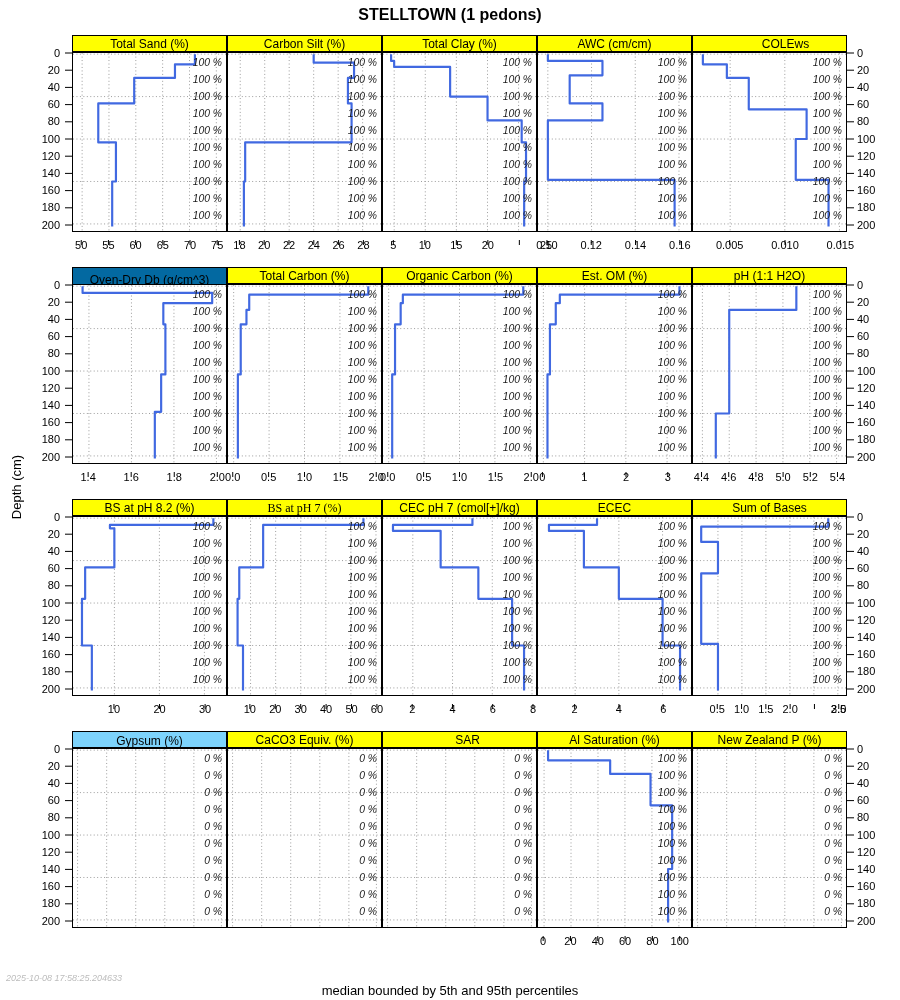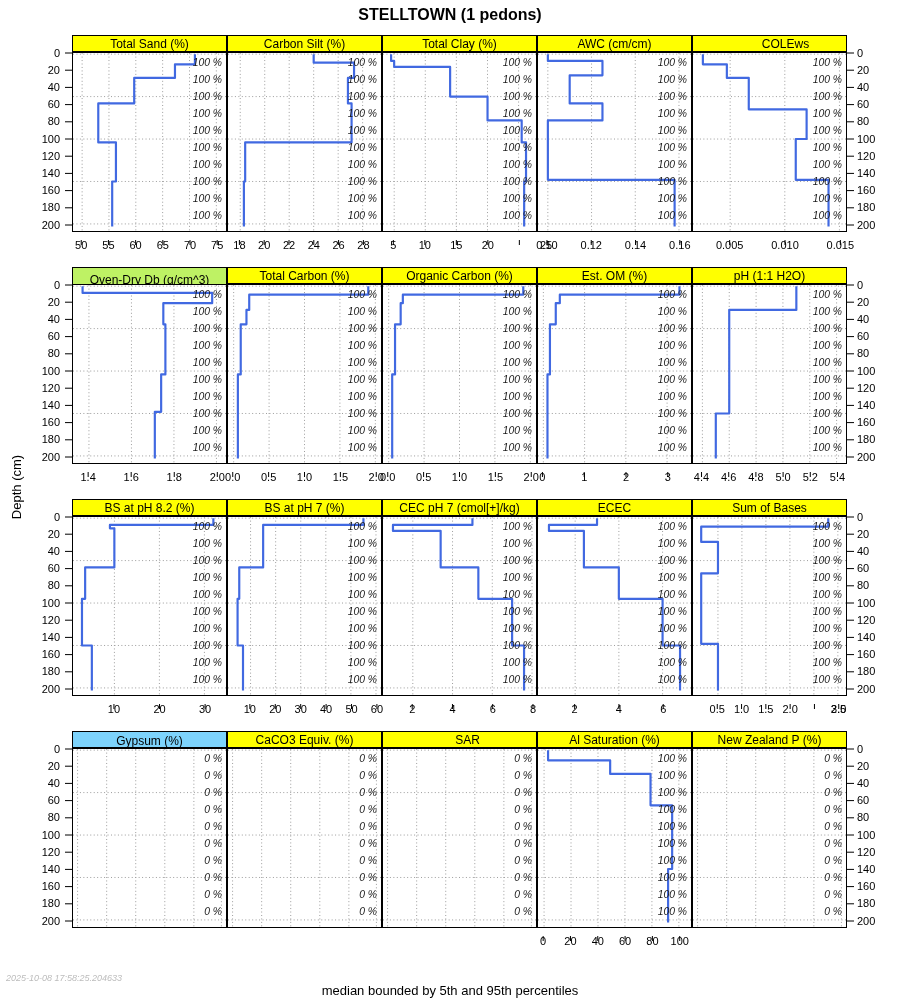--- a/index.html
+++ b/index.html
@@ -227,21 +227,21 @@
         </svg>
       </div>
       <div class="axsvg" style="left: 692px; top: 232px; width: 155px; height: 6px;"><svg width="155" height="6">
           <line x1="37.64285714285715" y1="0" x2="37.64285714285715" y2="5" stroke="#000" stroke-width="1"></line>
           <line x1="93" y1="0" x2="93" y2="5" stroke="#000" stroke-width="1"></line>
           <line x1="148.35714285714286" y1="0" x2="148.35714285714286" y2="5" stroke="#000" stroke-width="1"></line>
         </svg></div>
       <div class="xlab" style="left: 707.643px; top: 240px; width: 44px; color: rgb(0, 0, 0);">0.005</div>
       <div class="xlab" style="left: 763px; top: 240px; width: 44px; color: rgb(0, 0, 0);">0.010</div>
       <div class="xlab" style="left: 818.357px; top: 240px; width: 44px; color: rgb(0, 0, 0);">0.015</div>
-      <div class="strip" style="left: 72px; top: 267px; width: 155px; height: 26px; background: #bef264; border-color: rgb(0, 0, 0);">
+      <div class="strip" style="left: 72px; top: 267px; width: 155px; height: 26px; background: #0369a1; border-color: rgb(0, 0, 0);">
         <span>Oven-Dry Db (g/cm^3)</span>
       </div>
       <div class="panel" style="left: 72px; top: 284px; width: 155px; height: 180px;">
         <svg width="153" height="178" viewBox="0 0 155 180">
           <g stroke="#999999" stroke-width="1" stroke-dasharray="1,2.5">
             <line x1="16.145833333333325" y1="0" x2="16.145833333333325" y2="180"></line>
             <line x1="59.20138888888892" y1="0" x2="59.20138888888892" y2="180"></line>
             <line x1="102.25694444444446" y1="0" x2="102.25694444444446" y2="180"></line>
             <line x1="145.31250000000003" y1="0" x2="145.31250000000003" y2="180"></line>
             <line x1="0" y1="1" x2="155" y2="1"></line>
@@ -470,21 +470,21 @@
         </svg>
       </div>
       <div class="axsvg" style="left: 72px; top: 696px; width: 155px; height: 6px;"><svg width="155" height="6">
           <line x1="41.94117647058823" y1="0" x2="41.94117647058823" y2="5" stroke="#000" stroke-width="1"></line>
           <line x1="87.52941176470588" y1="0" x2="87.52941176470588" y2="5" stroke="#000" stroke-width="1"></line>
           <line x1="133.1176470588235" y1="0" x2="133.1176470588235" y2="5" stroke="#000" stroke-width="1"></line>
         </svg></div>
       <div class="xlab" style="left: 91.9412px; top: 704px; width: 44px; color: rgb(0, 0, 0);">10</div>
       <div class="xlab" style="left: 137.529px; top: 704px; width: 44px; color: rgb(0, 0, 0);">20</div>
       <div class="xlab" style="left: 183.118px; top: 704px; width: 44px; color: rgb(0, 0, 0);">30</div>
-      <div class="strip" style="left: 227px; top: 499px; width: 155px; height: 17px; background: rgb(255, 255, 0); border-color: rgb(0, 0, 0);">
+      <div class="strip" style="left: 227px; top: 499px; width: 155px; height: 17px; background: rgb(255, 255, 0); border-color: rgb(0, 0, 0); font-family: Liberation Serif, serif;">
         <span>BS at pH 7 (%)</span>
       </div>
       <div class="panel" style="left: 227px; top: 516px; width: 155px; height: 180px;">
         <svg width="153" height="178" viewBox="0 0 155 180">
           <g stroke="#999999" stroke-width="1" stroke-dasharray="1,2.5">
             <line x1="22.86885245901639" y1="0" x2="22.86885245901639" y2="180"></line>
             <line x1="48.278688524590166" y1="0" x2="48.278688524590166" y2="180"></line>
             <line x1="73.68852459016394" y1="0" x2="73.68852459016394" y2="180"></line>
             <line x1="99.09836065573771" y1="0" x2="99.09836065573771" y2="180"></line>
             <line x1="124.50819672131148" y1="0" x2="124.50819672131148" y2="180"></line>

